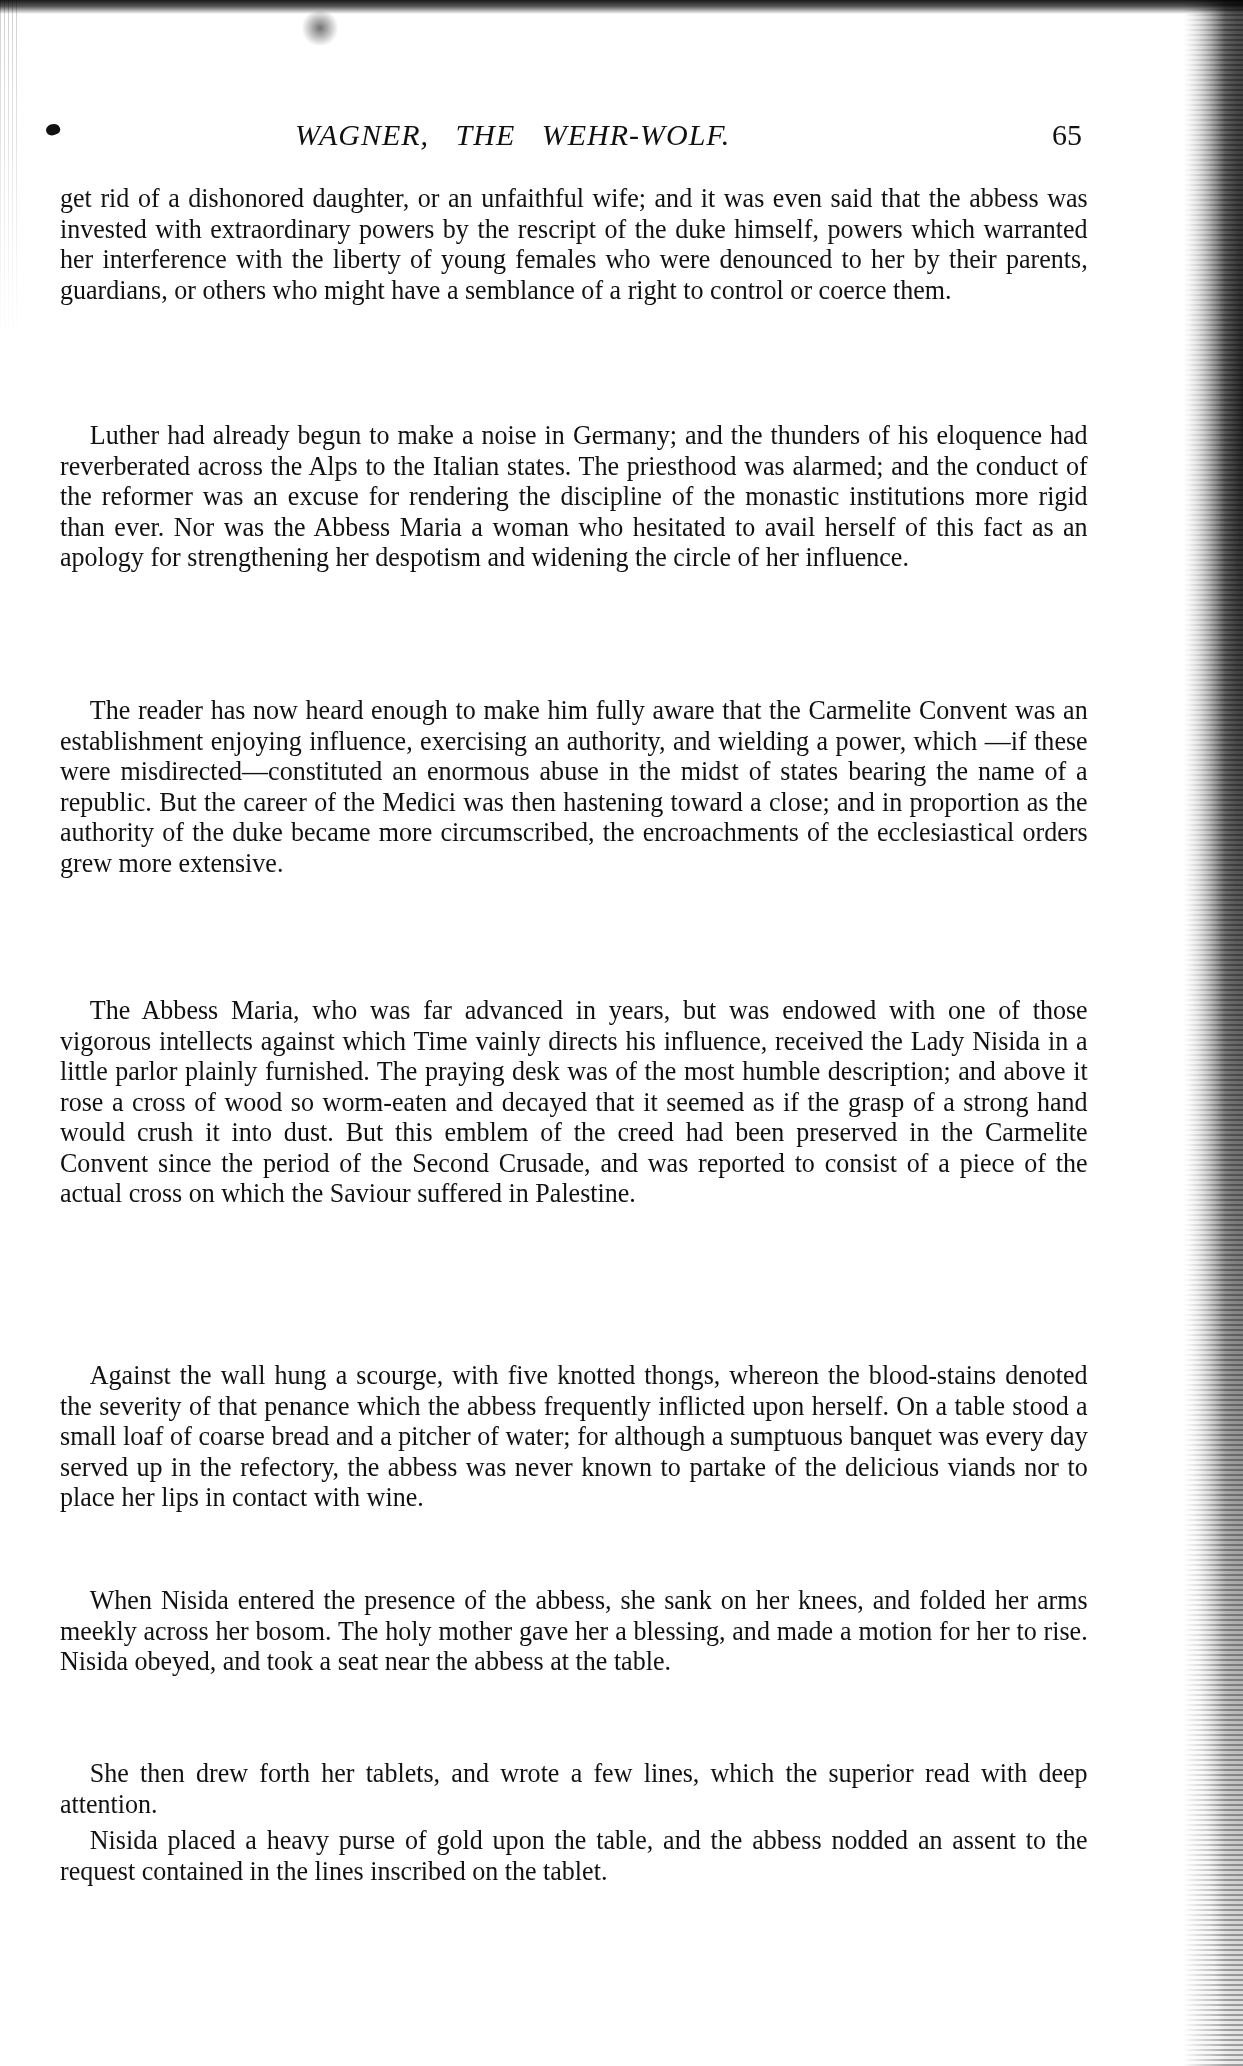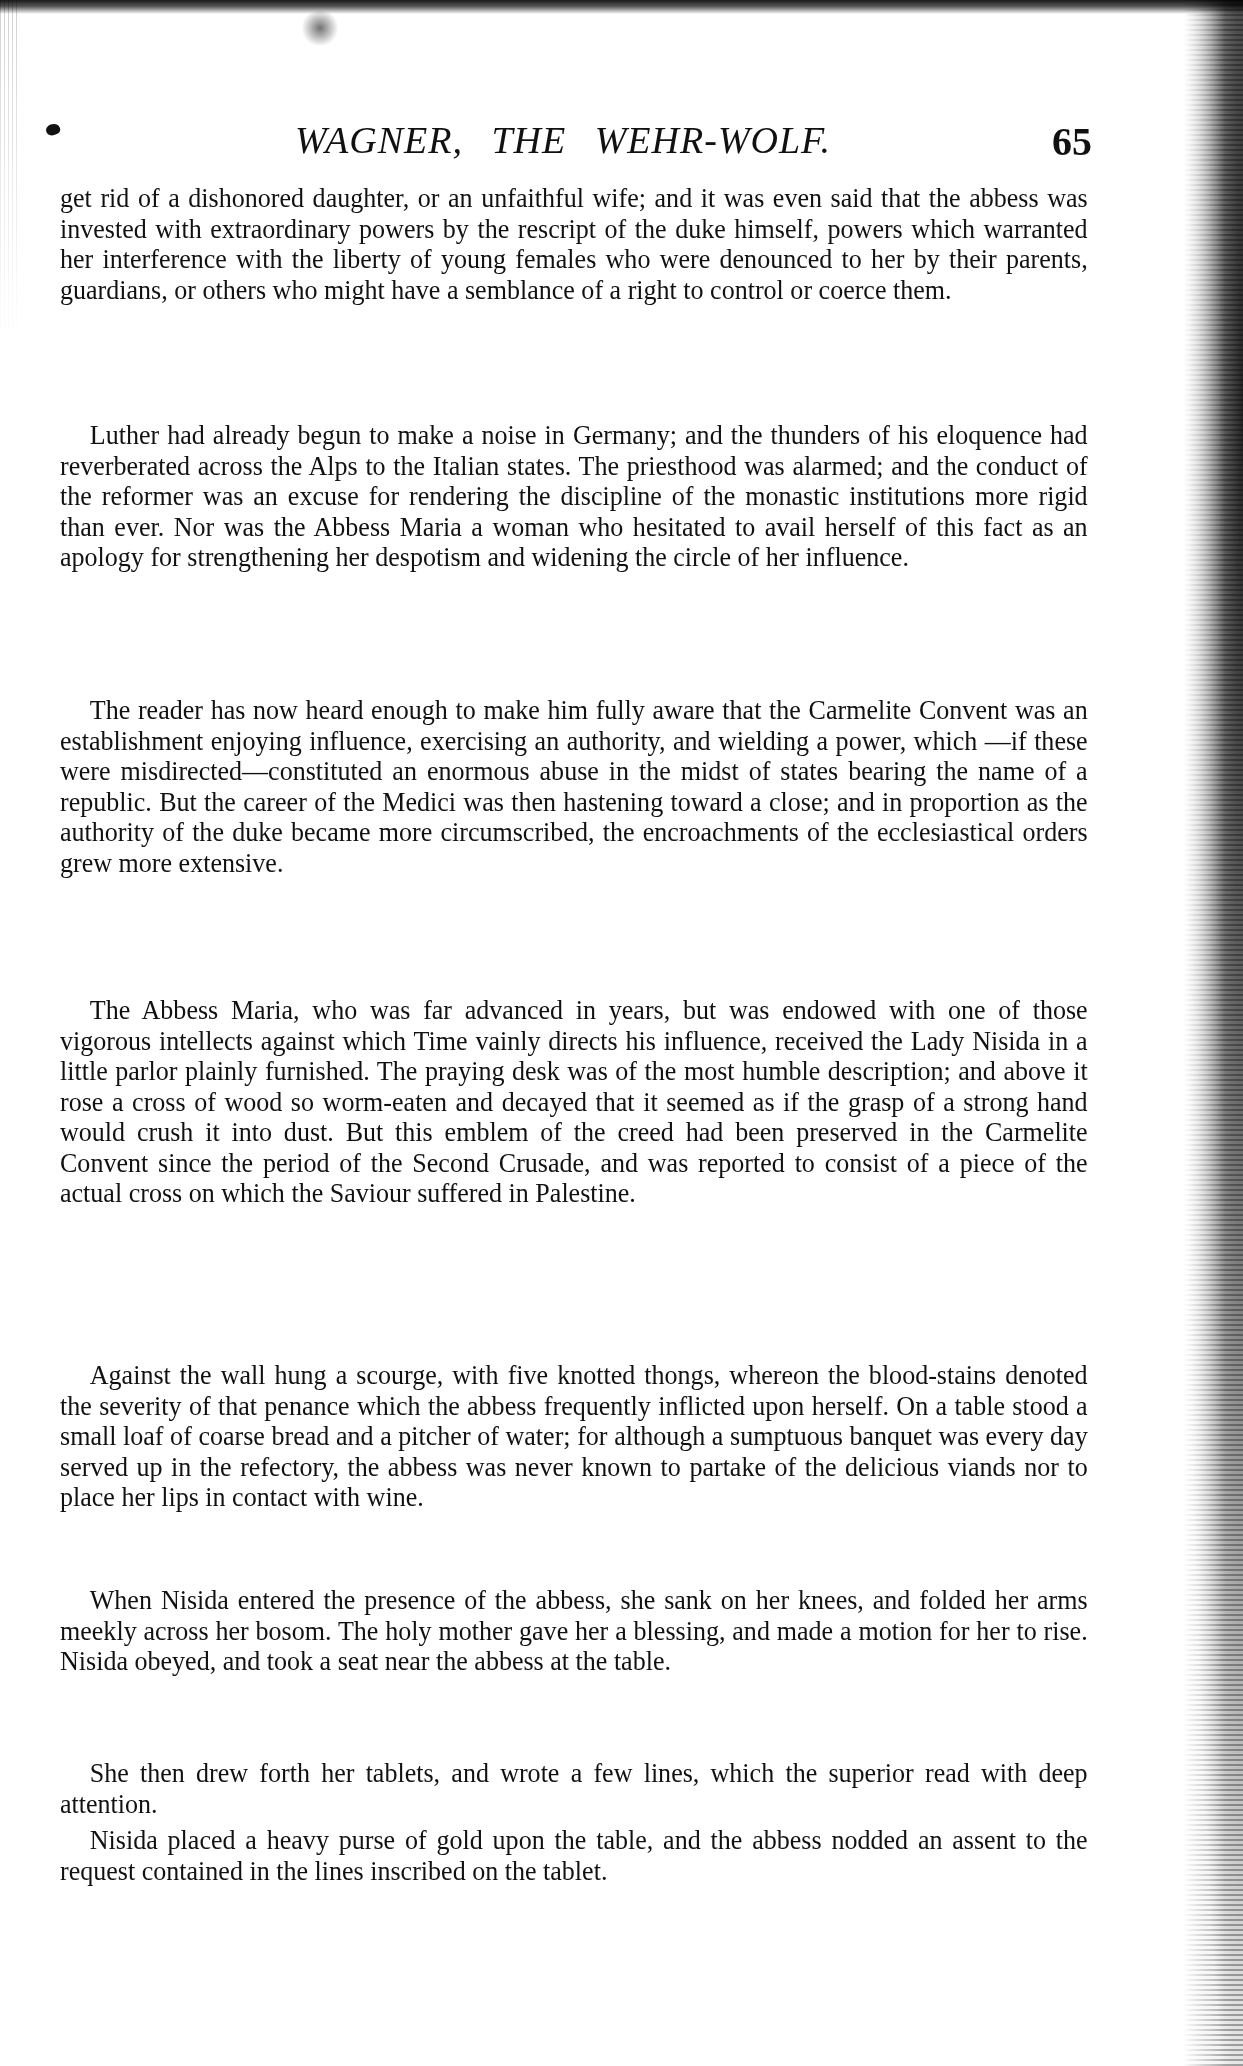--- a/index.html
+++ b/index.html
@@ -31,26 +31,26 @@
       position: absolute; left: 300px; top: 8px; width: 40px; height: 40px;
       background: radial-gradient(circle, rgba(0,0,0,0.55) 0%, rgba(0,0,0,0) 65%);
     }
     .bullet-mark {
       position: absolute; left: 46px; top: 124px; width: 14px; height: 11px;
       background: #111; border-radius: 50% 60% 40% 50%;
       transform: rotate(-20deg);
     }
     .running-head {
       position: absolute; left: 295px; top: 118px; width: 590px;
-      font-style: italic; font-size: 38px; letter-spacing: 1px;
+      font-style: italic; font-size: 30px; letter-spacing: 1px;
       word-spacing: 18px; white-space: nowrap;
     }
     .page-number {
       position: absolute; left: 1052px; top: 118px;
-      font-weight: bold; font-size: 40px;
+      font-weight: normal; font-size: 30px;
     }
     .para {
       position: absolute; left: 60px; width: 1028px;
       font-size: 28px; line-height: 30.5px;
       text-align: justify; margin: 0;
       transform: scaleX(0.93); transform-origin: left top;
       width: 1105px;
     }
     .para.indent { text-indent: 32px; }
     #p1 { top: 183px; }

